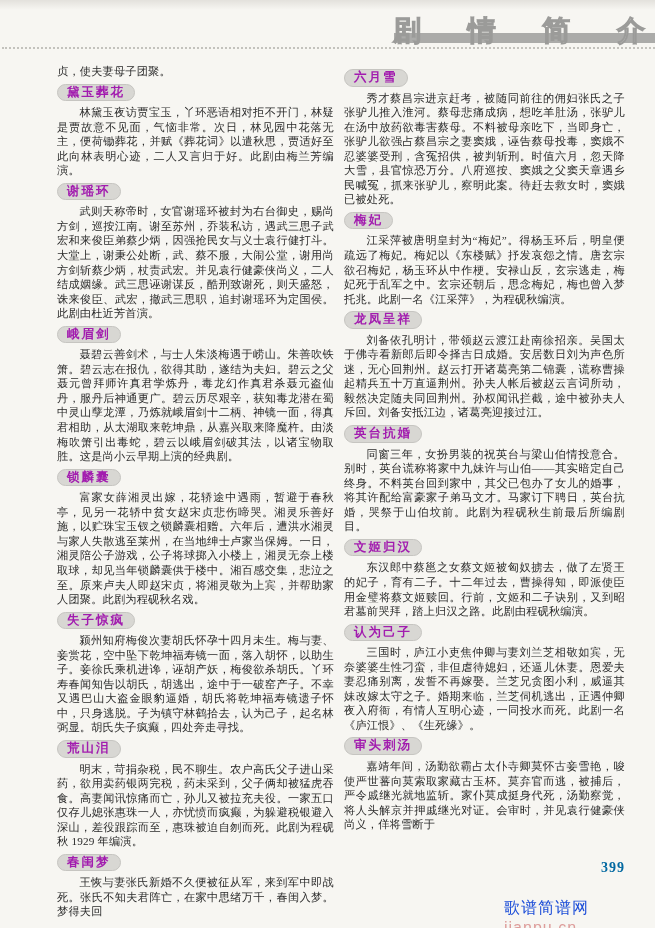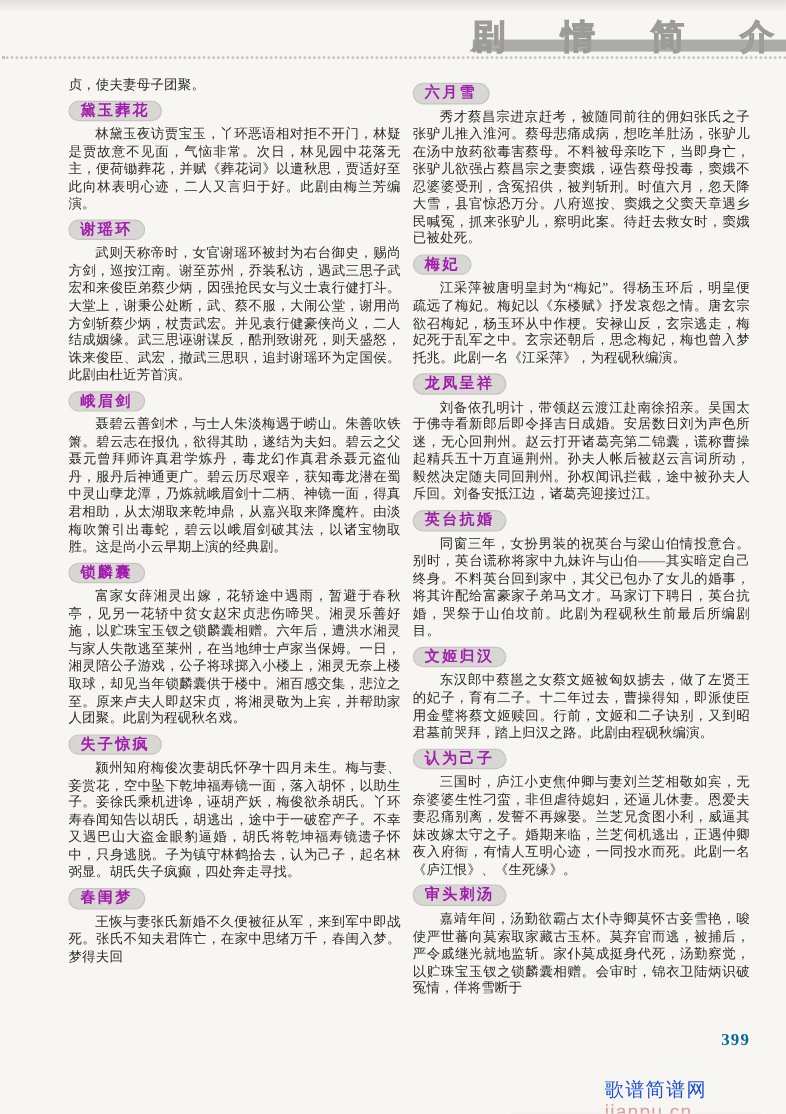--- a/index.html
+++ b/index.html
@@ -111,20 +111,24 @@
     <div class="section">
       <div><span class="sec-title">锁麟囊</span></div>
       <p class="body-para">富家女薛湘灵出嫁，花轿途中遇雨，暂避于春秋亭，见另一花轿中贫女赵宋贞悲伤啼哭。湘灵乐善好施，以贮珠宝玉钗之锁麟囊相赠。六年后，遭洪水湘灵与家人失散逃至莱州，在当地绅士卢家当保姆。一日，湘灵陪公子游戏，公子将球掷入小楼上，湘灵无奈上楼取球，却见当年锁麟囊供于楼中。湘百感交集，悲泣之至。原来卢夫人即赵宋贞，将湘灵敬为上宾，并帮助家人团聚。此剧为程砚秋名戏。</p>
     </div>
 
     <div class="section">
       <div><span class="sec-title">失子惊疯</span></div>
       <p class="body-para">颍州知府梅俊次妻胡氏怀孕十四月未生。梅与妻、妾赏花，空中坠下乾坤福寿镜一面，落入胡怀，以助生子。妾徐氏乘机进谗，诬胡产妖，梅俊欲杀胡氏。丫环寿春闻知告以胡氏，胡逃出，途中于一破窑产子。不幸又遇巴山大盗金眼豹逼婚，胡氏将乾坤福寿镜遗子怀中，只身逃脱。子为镇守林鹤拾去，认为己子，起名林弼显。胡氏失子疯癫，四处奔走寻找。</p>
     </div>
 
+    <div class="section">
+      <div><span class="sec-title">荒山泪</span></div>
+      <p class="body-para">明末，苛捐杂税，民不聊生。农户高氏父子进山采药，欲用卖药银两完税，药未采到，父子俩却被猛虎吞食。高妻闻讯惊痛而亡，孙儿又被拉充夫役。一家五口仅存儿媳张惠珠一人，亦忧愤而疯癫，为躲避税银避入深山，差役跟踪而至，惠珠被迫自刎而死。此剧为程砚秋 1929 年编演。</p>
+    </div>
 
     <div class="section">
       <div><span class="sec-title">春闺梦</span></div>
       <p class="body-para">王恢与妻张氏新婚不久便被征从军，来到军中即战死。张氏不知夫君阵亡，在家中思绪万千，春闺入梦。梦得夫回</p>
     </div>
   </div>
 
   <div class="col col-right">
 
     <div class="section">
@@ -152,21 +156,21 @@
       <p class="body-para">东汉郎中蔡邕之女蔡文姬被匈奴掳去，做了左贤王的妃子，育有二子。十二年过去，曹操得知，即派使臣用金璧将蔡文姬赎回。行前，文姬和二子诀别，又到昭君墓前哭拜，踏上归汉之路。此剧由程砚秋编演。</p>
     </div>
 
     <div class="section">
       <div><span class="sec-title">认为己子</span></div>
       <p class="body-para">三国时，庐江小吏焦仲卿与妻刘兰芝相敬如宾，无奈婆婆生性刁蛮，非但虐待媳妇，还逼儿休妻。恩爱夫妻忍痛别离，发誓不再嫁娶。兰芝兄贪图小利，威逼其妹改嫁太守之子。婚期来临，兰芝伺机逃出，正遇仲卿夜入府衙，有情人互明心迹，一同投水而死。此剧一名《庐江恨》、《生死缘》。</p>
     </div>
 
     <div class="section">
       <div><span class="sec-title">审头刺汤</span></div>
-      <p class="body-para">嘉靖年间，汤勤欲霸占太仆寺卿莫怀古妾雪艳，唆使严世蕃向莫索取家藏古玉杯。莫弃官而逃，被捕后，严令戚继光就地监斩。家仆莫成挺身代死，汤勤察觉，以贮珠宝玉钗之锁麟囊相赠。会审时，锦衣卫陆炳识破冤情，佯将雪断于</p>
+      <p class="body-para">嘉靖年间，汤勤欲霸占太仆寺卿莫怀古妾雪艳，唆使严世蕃向莫索取家藏古玉杯。莫弃官而逃，被捕后，严令戚继光就地监斩。家仆莫成挺身代死，汤勤察觉，将人头解京并押戚继光对证。会审时，并见袁行健豪侠尚义，佯将雪断于</p>
     </div>
   </div>
 
   <div class="page-number">399</div>
   <div class="watermark">
     <span class="wm-site">歌谱简谱网</span>
     <span class="wm-domain">jianpu.cn</span>
   </div>
 
 </div>

